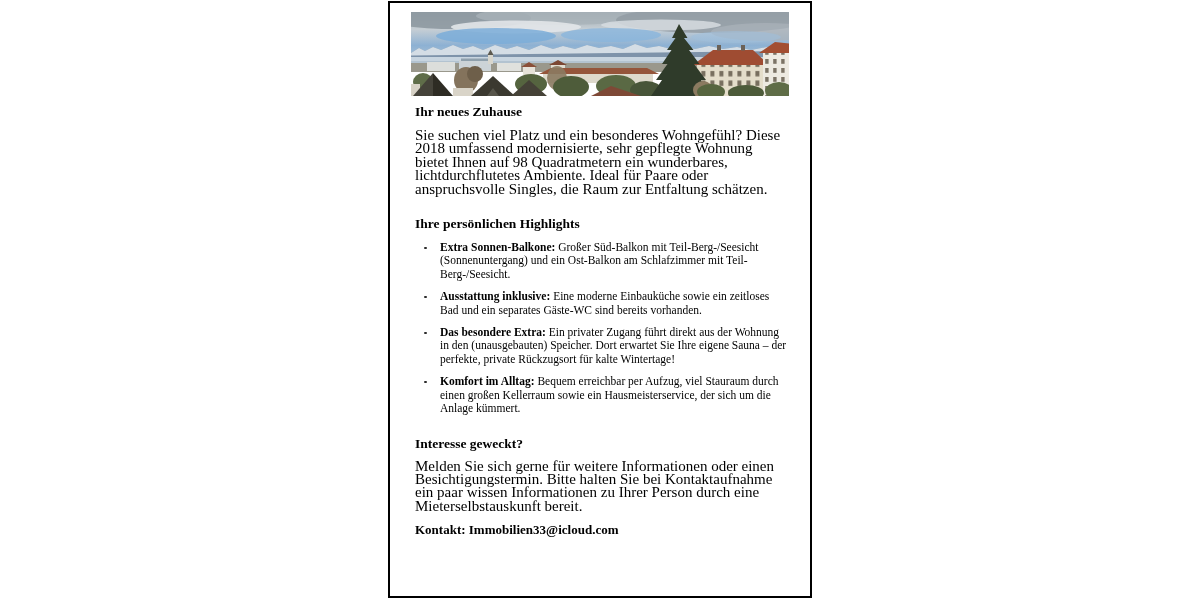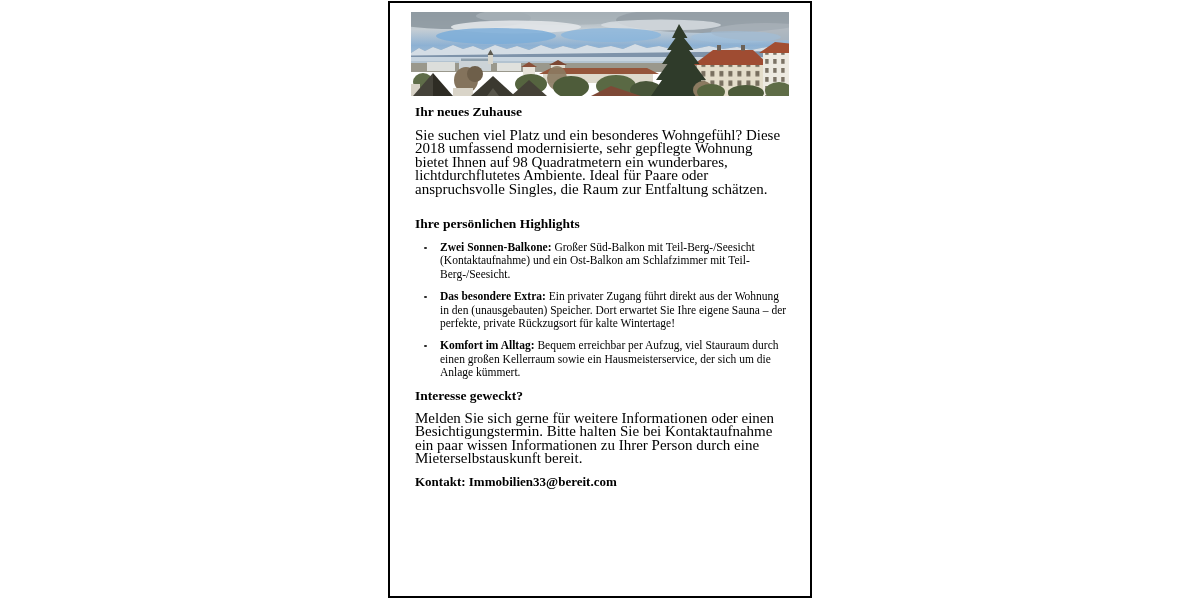--- a/index.html
+++ b/index.html
@@ -21,21 +21,21 @@
   }
   .photo-wrap { width: 378px; height: 84px; }
   .photo-wrap svg { display: block; }
   .content { padding-left: 4px; padding-right: 2px; color: #000000; }
   .sec-heading {
     font-size: 13.5px; line-height: 15px; font-weight: bold;
     margin: 0; color: #000;
   }
   .h-intro      { margin-top: 8px; }
   .h-highlights { margin-top: 20px; }
-  .h-interest   { margin-top: 8px; }
+  .h-interest   { margin-top: 20px; }
   .body-text {
     font-size: 15px; line-height: 13.4px;
     margin: 10px 0 0 0; color: #000;
   }
   .p-tight { margin-top: 9px; }
   ul.highlights {
     list-style: none;
     margin: 10px 0 0 0; padding: 0;
   }
   ul.highlights li {
@@ -172,24 +172,25 @@
   </div>
 
   <div class="content">
 
     <p class="sec-heading h-intro">Ihr neues Zuhause</p>
     <p class="body-text">Sie suchen viel Platz und ein besonderes Wohngefühl? Diese 2018 umfassend modernisierte, sehr gepflegte Wohnung bietet Ihnen auf 98 Quadratmetern ein wunderbares, lichtdurchflutetes Ambiente. Ideal für Paare oder anspruchsvolle Singles, die Raum zur Entfaltung schätzen.</p>
 
     <p class="sec-heading h-highlights">Ihre persönlichen Highlights</p>
 
     <ul class="highlights">
-      <li><span class="hl-label">Zwei Sonnen-Balkone:</span> <span>Großer Süd-Balkon mit Teil-Berg-/Seesicht (Kontaktaufnahme) und ein Ost-Balkon am Schlafzimmer mit Teil-Berg-/Seesicht.</span></li>
+      <li><span class="hl-label">Extra Sonnen-Balkone:</span> <span>Großer Süd-Balkon mit Teil-Berg-/Seesicht (Sonnenuntergang) und ein Ost-Balkon am Schlafzimmer mit Teil-Berg-/Seesicht.</span></li>
+      <li><span class="hl-label">Ausstattung inklusive:</span> <span>Eine moderne Einbauküche sowie ein zeitloses Bad und ein separates Gäste-WC sind bereits vorhanden.</span></li>
       <li><span class="hl-label">Das besondere Extra:</span> <span>Ein privater Zugang führt direkt aus der Wohnung in den (unausgebauten) Speicher. Dort erwartet Sie Ihre eigene Sauna – der perfekte, private Rückzugsort für kalte Wintertage!</span></li>
       <li><span class="hl-label">Komfort im Alltag:</span> <span>Bequem erreichbar per Aufzug, viel Stauraum durch einen großen Kellerraum sowie ein Hausmeisterservice, der sich um die Anlage kümmert.</span></li>
     </ul>
 
     <p class="sec-heading h-interest">Interesse geweckt?</p>
     <p class="body-text p-tight">Melden Sie sich gerne für weitere Informationen oder einen Besichtigungstermin. Bitte halten Sie bei Kontaktaufnahme ein paar wissen Informationen zu Ihrer Person durch eine Mieterselbstauskunft bereit.</p>
 
-    <p class="contact-line"><span>Kontakt:</span> <span>Immobilien33@bereit.com</span></p>
+    <p class="contact-line"><span>Kontakt:</span> <span>Immobilien33@icloud.com</span></p>
 
   </div>
 </div>
 
 </body></html>

